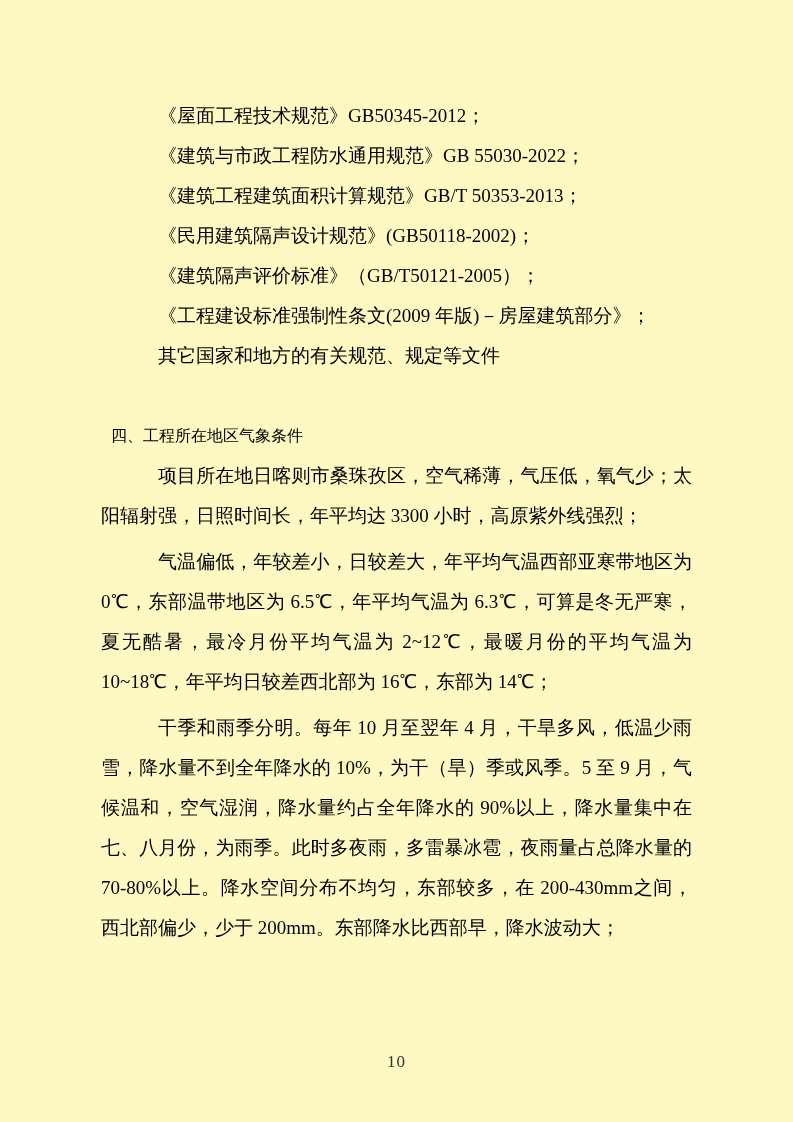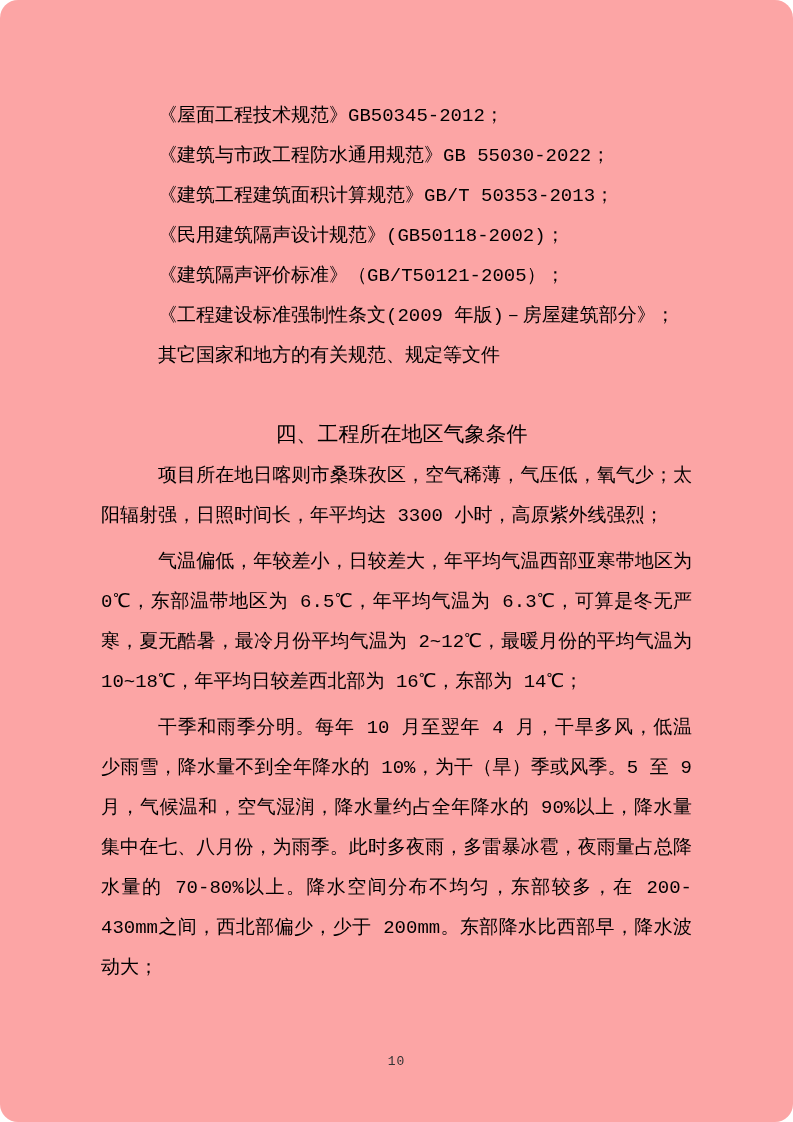--- a/index.html
+++ b/index.html
@@ -4,68 +4,67 @@
 <style>
   html, body {
     margin: 0;
     padding: 0;
     background: #ffffff;
   }
   .page {
     position: relative;
     width: 793px;
     height: 1122px;
-    background: #fca5a5;
-    font-family: Liberation Mono, monospace;
+    background: #fef9c3;
+    font-family: Liberation Serif, serif;
     color: #000000;
     overflow: hidden;
-    border-radius: 18px;
   }
   .content {
     position: absolute;
     left: 101px;
     top: 96px;
     width: 591px;
     font-size: 19px;
     line-height: 40px;
   }
   .references p {
     margin: 0;
     text-indent: 57px;
     white-space: nowrap;
     text-align: left;
   }
   .blank-line {
     height: 40px;
   }
   .heading {
     margin: 0;
-    font-size: 21px;
+    font-size: 16px;
     font-weight: normal;
     line-height: 40px;
     padding-left: 10px;
-    text-align: center;
+    text-align: left;
   }
   .para {
     margin: 6px 0 0 0;
     text-indent: 57px;
     text-align: justify;
   }
   .heading + .para {
     margin-top: 0;
   }
   .page-footer {
     position: absolute;
     left: 0;
     right: 0;
     top: 1052px;
     text-align: center;
   }
   .page-number {
-    font-size: 13px;
+    font-size: 17px;
     color: #333333;
     letter-spacing: 1px;
   }
 </style>
 </head>
 <body>
 
 <div class="page">
   <main class="content">
     <section class="references">

